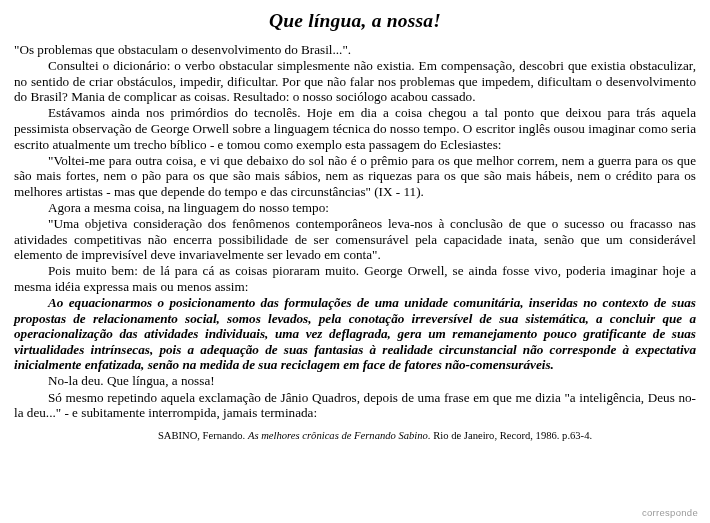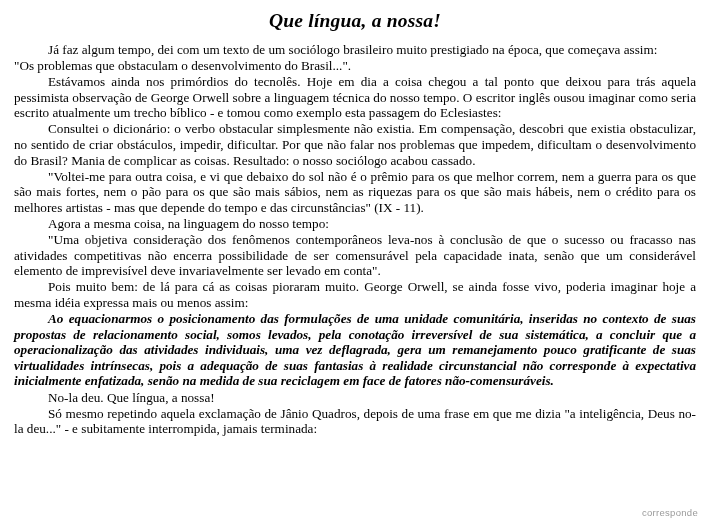--- a/index.html
+++ b/index.html
@@ -67,28 +67,32 @@
     letter-spacing: 0.3px;
   }
 </style>
 </head>
 <body>
 
 <div class="page">
 
   <h1 class="doc-title">Que língua, a nossa!</h1>
 
-  <p class="indent">Já faz algum tempo, dei com um texto de um sociólogo brasileiro muito prestigiado na época, que começava assim:</p>
   <p>"Os problemas que obstaculam o desenvolvimento do Brasil...".</p>
+  <p class="indent">Consultei o dicionário: o verbo obstacular simplesmente não existia. Em compensação, descobri que existia obstaculizar, no sentido de criar obstáculos, impedir, dificultar. Por que não falar nos problemas que impedem, dificultam o desenvolvimento do Brasil? Mania de complicar as coisas. Resultado: o nosso sociólogo acabou cassado.</p>
   <p class="indent">Estávamos ainda nos primórdios do tecnolês. Hoje em dia a coisa chegou a tal ponto que deixou para trás aquela pessimista observação de George Orwell sobre a linguagem técnica do nosso tempo. O escritor inglês ousou imaginar como seria escrito atualmente um trecho bíblico - e tomou como exemplo esta passagem do Eclesiastes:</p>
-  <p class="indent">Consultei o dicionário: o verbo obstacular simplesmente não existia. Em compensação, descobri que existia obstaculizar, no sentido de criar obstáculos, impedir, dificultar. Por que não falar nos problemas que impedem, dificultam o desenvolvimento do Brasil? Mania de complicar as coisas. Resultado: o nosso sociólogo acabou cassado.</p>
   <p class="indent">"Voltei-me para outra coisa, e vi que debaixo do sol não é o prêmio para os que melhor correm, nem a guerra para os que são mais fortes, nem o pão para os que são mais sábios, nem as riquezas para os que são mais hábeis, nem o crédito para os melhores artistas - mas que depende do tempo e das circunstâncias" (IX - 11).</p>
   <p class="indent">Agora a mesma coisa, na linguagem do nosso tempo:</p>
   <p class="indent">"Uma objetiva consideração dos fenômenos contemporâneos leva-nos à conclusão de que o sucesso ou fracasso nas atividades competitivas não encerra possibilidade de ser comensurável pela capacidade inata, senão que um considerável elemento de imprevisível deve invariavelmente ser levado em conta".</p>
   <p class="indent">Pois muito bem: de lá para cá as coisas pioraram muito. George Orwell, se ainda fosse vivo, poderia imaginar hoje a mesma idéia expressa mais ou menos assim:</p>
   <p class="indent italic">Ao equacionarmos o posicionamento das formulações de uma unidade comunitária, inseridas no contexto de suas propostas de relacionamento social, somos levados, pela conotação irreversível de sua sistemática, a concluir que a operacionalização das atividades individuais, uma vez deflagrada, gera um remanejamento pouco gratificante de suas virtualidades intrínsecas, pois a adequação de suas fantasias à realidade circunstancial não corresponde à expectativa inicialmente enfatizada, senão na medida de sua reciclagem em face de fatores não-comensuráveis.</p>
   <p class="indent">No-la deu. Que língua, a nossa!</p>
   <p class="indent">Só mesmo repetindo aquela exclamação de Jânio Quadros, depois de uma frase em que me dizia "a inteligência, Deus no-la deu..." - e subitamente interrompida, jamais terminada:</p>
 
+  <div class="source">
+    <span class="author">SABINO, Fernando.</span>
+    <span class="work">As melhores crônicas de Fernando Sabino.</span>
+    <span class="pub">Rio de Janeiro, Record, 1986. p.63-4.</span>
+  </div>
 
   <div class="watermark">corresponde</div>
 
 </div>
 
 </body></html>

